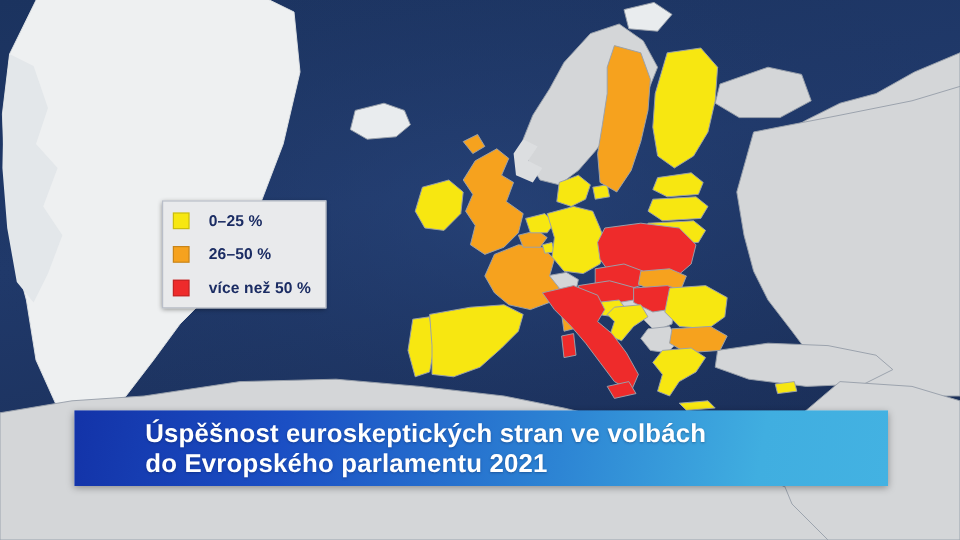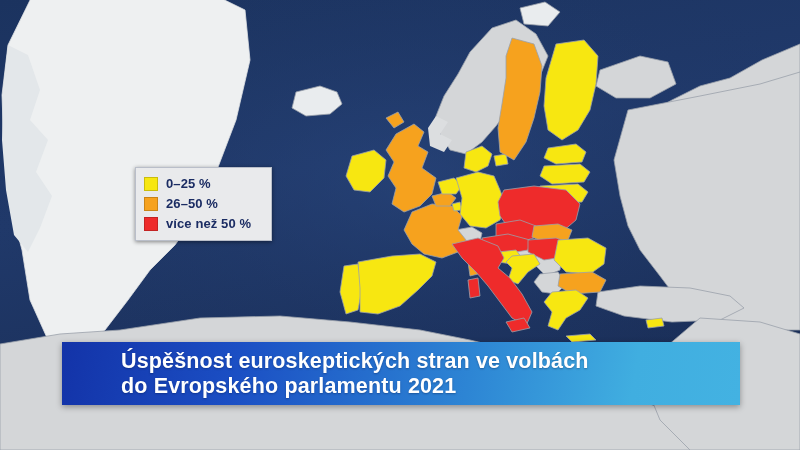--- a/index.html
+++ b/index.html
@@ -13,22 +13,22 @@
 
   
   .legend{
     position:absolute;left:135px;top:167px;width:137px;
     background:#e9eaec;
     border:1px solid #b9bec9;
     box-shadow:0 1px 4px rgba(0,0,0,.45);
     padding:6px 8px 7px 8px;
     box-sizing:border-box;
   }
-  .legend-row{display:flex;align-items:center;height:19px;}
-  .legend-row + .legend-row{margin-top:1px;}
+  .legend-row{display:flex;align-items:center;height:19px;gap:8px;}
+  .legend-row + .legend-row{margin-top:9px;}
   .sw{width:14px;height:14px;flex:0 0 14px;margin-right:8px;border:1px solid rgba(0,0,0,.18);box-sizing:border-box;}
   .legend-label{
     color:#1b2c63;font-size:13px;font-weight:bold;letter-spacing:.1px;
     white-space:nowrap;line-height:1;
   }
 
   
   .banner{
     position:absolute;left:62px;top:342px;width:678px;height:63px;
     background:linear-gradient(100deg,#1333a8 0%,#1b4fc4 26%,#2d85d4 60%,#40aee0 84%,#43b2e2 100%);

